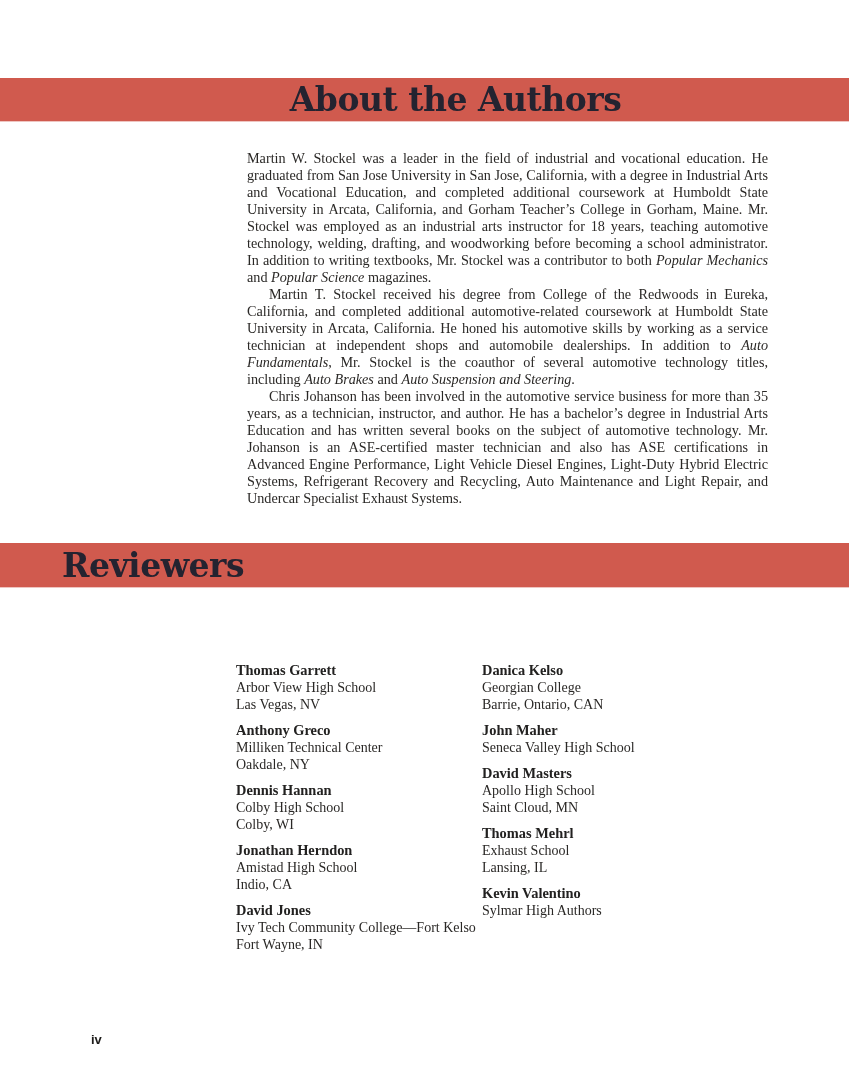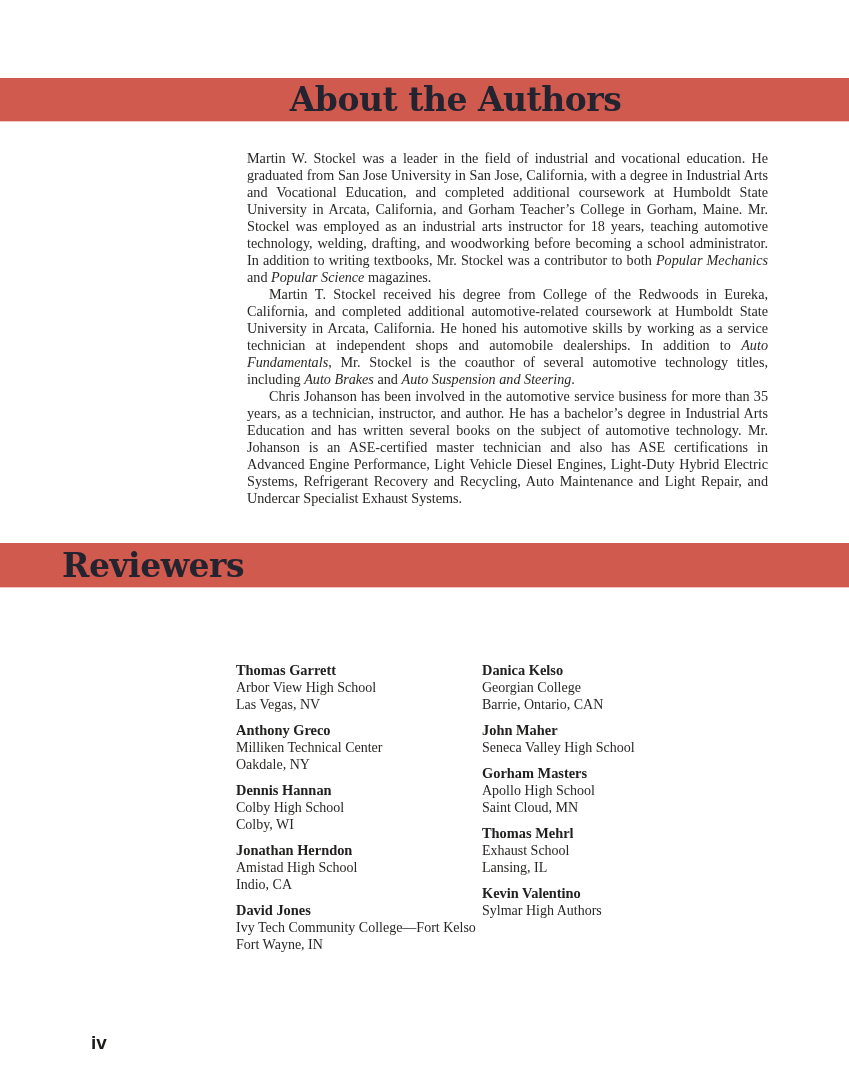--- a/index.html
+++ b/index.html
@@ -75,21 +75,21 @@
     font-size: 14px;
     line-height: 17px;
   }
 
   .page-number {
     position: absolute;
     left: 62px;
     top: 1032px;
     font-family: "Liberation Sans", sans-serif;
     font-weight: bold;
-    font-size: 19px;
+    font-size: 13px;
     color: #1d1c1a;
     padding-left: 29px;
   }
 </style>
 </head>
 <body>
 
 <div class="page">
 
   <div class="banner banner-about">
@@ -139,21 +139,21 @@
       <div class="rev-entry">
         <div class="rev-name">Danica Kelso</div>
         <div class="rev-org">Georgian College</div>
         <div class="rev-loc">Barrie, Ontario, CAN</div>
       </div>
       <div class="rev-entry">
         <div class="rev-name">John Maher</div>
         <div class="rev-org">Seneca Valley High School</div>
       </div>
       <div class="rev-entry">
-        <div class="rev-name">Gorham Masters</div>
+        <div class="rev-name">David Masters</div>
         <div class="rev-org">Apollo High School</div>
         <div class="rev-loc">Saint Cloud, MN</div>
       </div>
       <div class="rev-entry">
         <div class="rev-name">Thomas Mehrl</div>
         <div class="rev-org">Exhaust School</div>
         <div class="rev-loc">Lansing, IL</div>
       </div>
       <div class="rev-entry">
         <div class="rev-name">Kevin Valentino</div>

